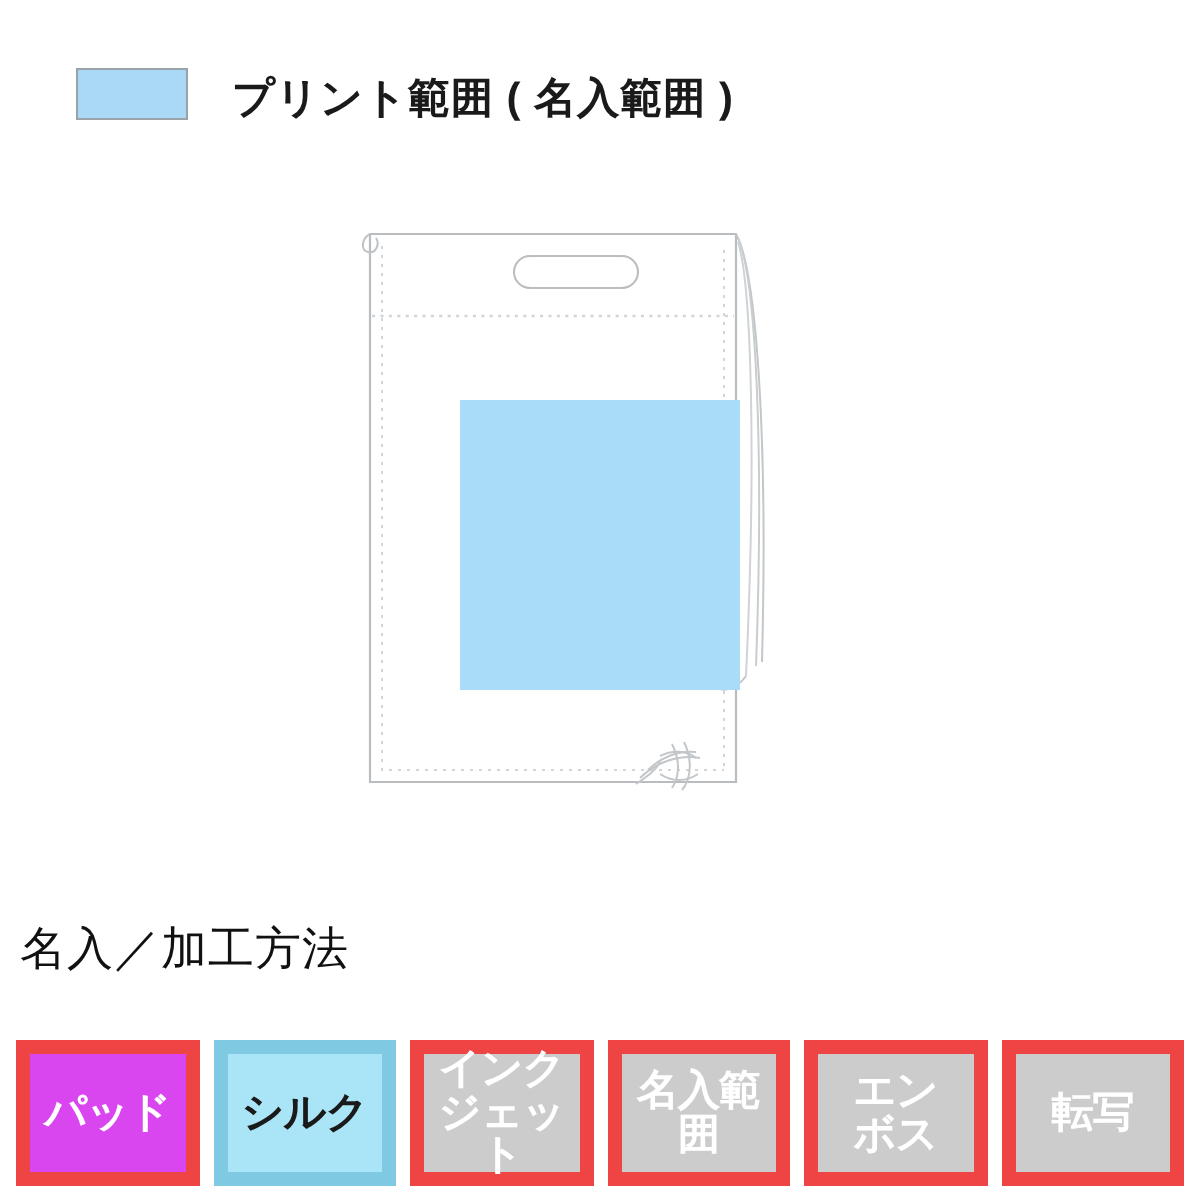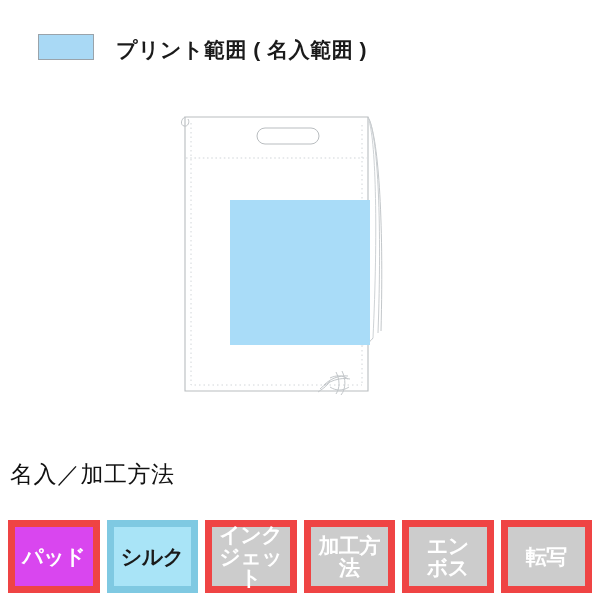--- a/index.html
+++ b/index.html
@@ -180,21 +180,21 @@
         <span class="method-label">パッド</span>
       </div>
       <div class="method-tile active" style="background: rgb(169, 228, 247);">
         <span class="method-label">シルク</span>
       </div>
       <div class="method-tile" style="background: rgb(204, 204, 204);">
         <span class="method-label">インク
 ジェット</span>
       </div>
       <div class="method-tile" style="background: rgb(204, 204, 204);">
-        <span class="method-label">加工方法</span>
+        <span class="method-label">名入範囲</span>
       </div>
       <div class="method-tile" style="background: rgb(204, 204, 204);">
         <span class="method-label">エン
 ボス</span>
       </div>
       <div class="method-tile" style="background: rgb(204, 204, 204);">
         <span class="method-label">転写</span>
       </div>
     </div>
 

